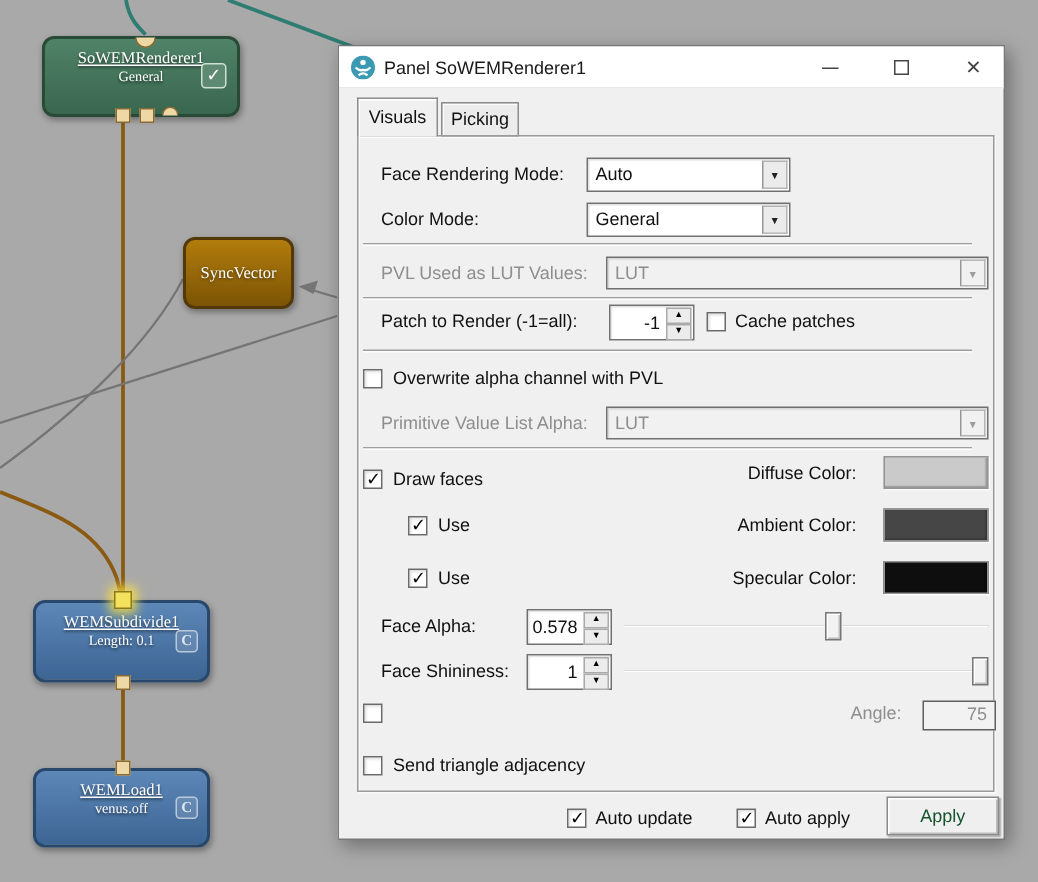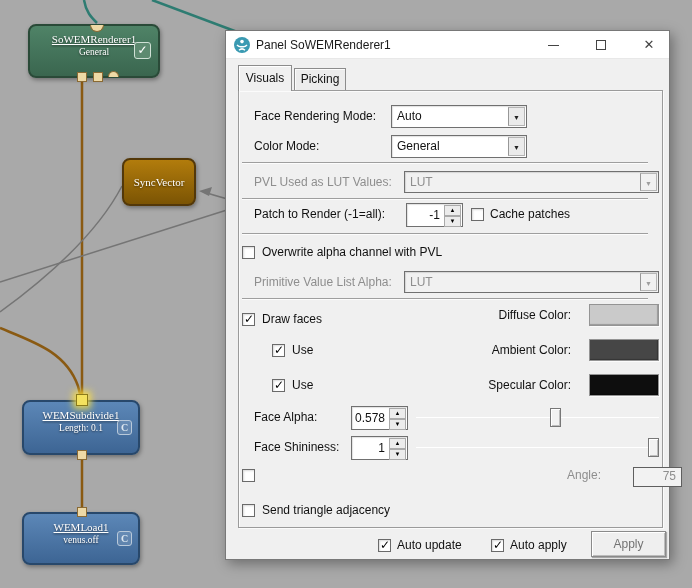--- a/index.html
+++ b/index.html
@@ -81,26 +81,26 @@
 
   .swatch { position:absolute; width:70px; height:22px; border:1px solid #949494;
             box-shadow:1px 1px 0 rgba(255,255,255,0.7), inset -1px -1px 1px rgba(0,0,0,0.25); }
 
   .slider { position:absolute; left:190px; width:243px; height:20px; }
   .slider .track { position:absolute; left:0; right:0; top:9px; height:1px; background:#7d7d7d;
                    border-bottom:1px solid #fff; }
   .slider .handle { position:absolute; top:0; width:11px; height:19px; background:#f2f2f2;
                     border:1px solid #777; box-shadow:inset 1px 1px 0 #fff, inset -1px -1px 0 #bdbdbd; }
 
-  .field { position:absolute; background:#f2f2f2; border:1px solid #5f5f5f;margin-left:18px; }
+  .field { position:absolute; background:#f2f2f2; border:1px solid #5f5f5f; }
   .field .fval { position:absolute; right:5px; top:1px; font-size:12px; color:#8e8e8e; }
 
   #apply-btn { position:absolute; left:365px; top:500px; width:75px; height:26px; background:#efefef;
                border:1px solid #8a8a8a; box-shadow:inset 1px 1px 0 #fff, inset -1px -1px 0 #bcbcbc, 1px 1px 1px rgba(0,0,0,0.3);
-               font-size:12px; color:#737373; text-align:center; line-height:24px; }
+               font-size:12px; color:#14532d; text-align:center; line-height:24px; }
 </style>
 </head>
 <body>
 
 <div id="screen">
 
   <svg id="wires" width="692" height="588">
     <path d="M 84,0 C 86,12 91,17 97,23" stroke="#2e7c72" stroke-width="2.5" fill="none"></path>
     <path d="M 152,0 L 248,36" stroke="#2e7c72" stroke-width="2.5" fill="none"></path>
     <path d="M 82,80 L 82,399" stroke="#8a5a12" stroke-width="2.5" fill="none"></path>

